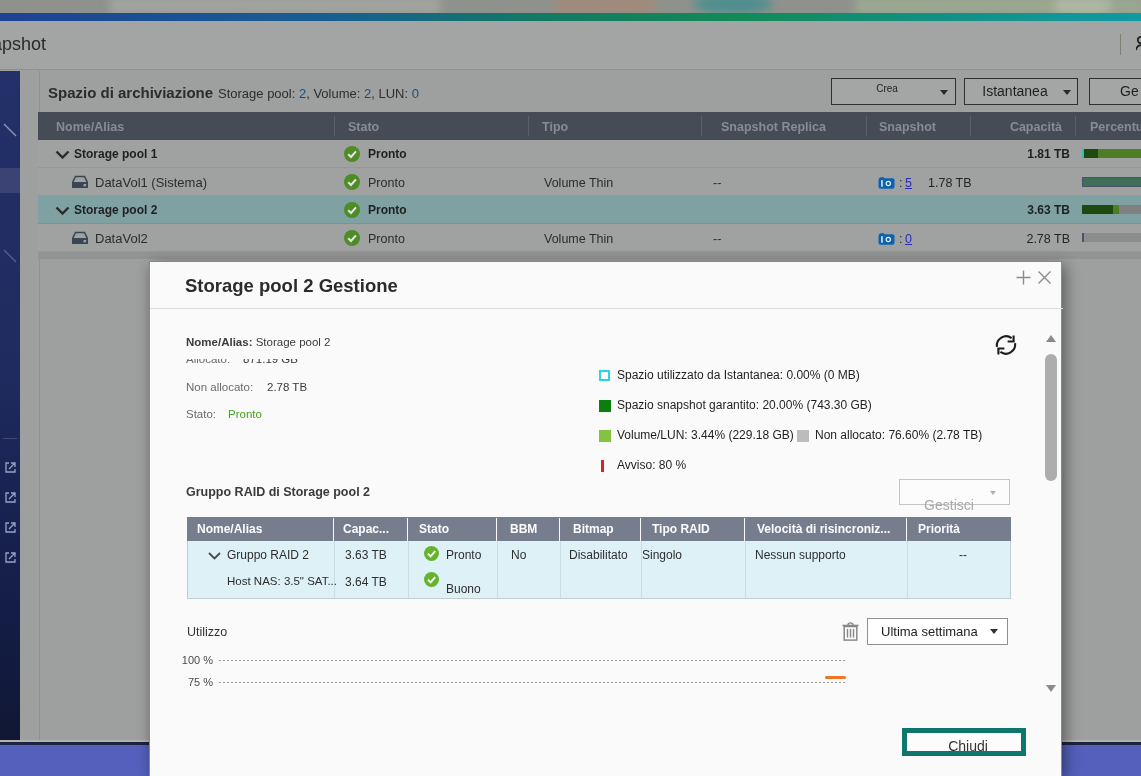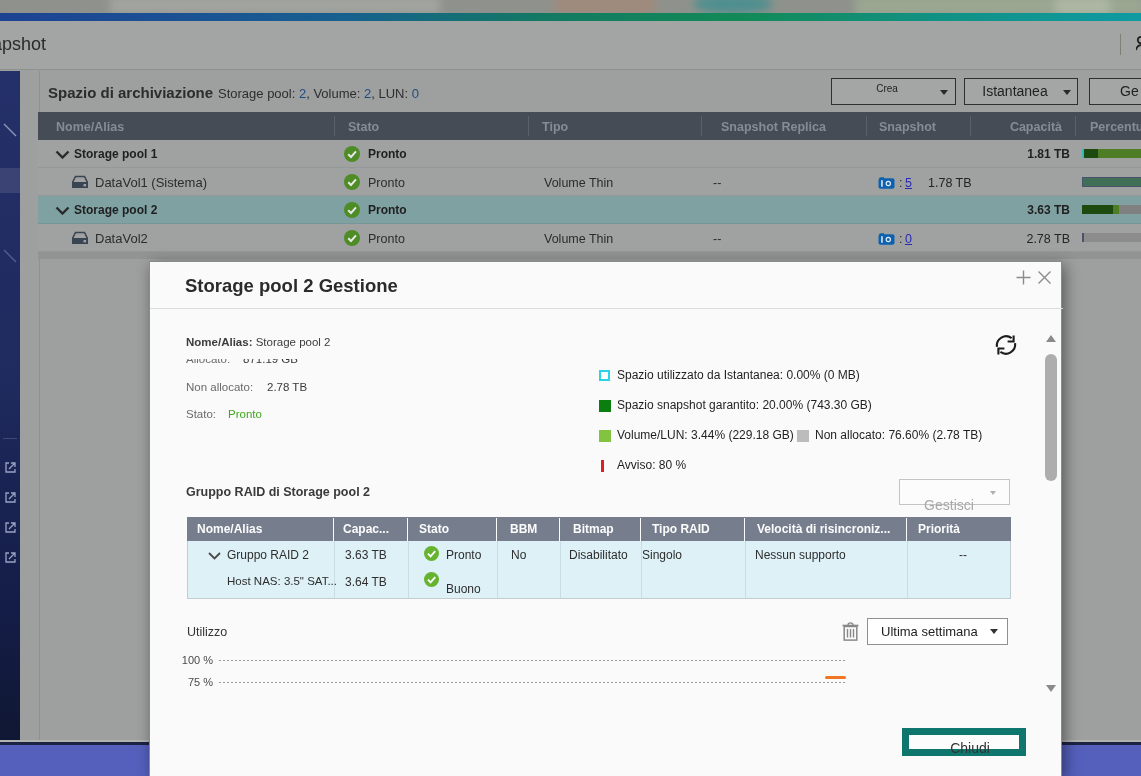--- a/index.html
+++ b/index.html
@@ -297,16 +297,16 @@
   <div class="abs" style="left:25px;top:392px;width:38px;text-align:right;font-size:11px;color:#4a4a4a;">100 %</div>
   <div class="abs" style="left:69px;top:398px;width:627px;height:1px;background:repeating-linear-gradient(90deg,#9a9a9a 0 2px,transparent 2px 4px);"></div>
   <div class="abs" style="left:25px;top:414px;width:38px;text-align:right;font-size:11px;color:#4a4a4a;">75 %</div>
   <div class="abs" style="left:69px;top:420px;width:627px;height:1px;background:repeating-linear-gradient(90deg,#9a9a9a 0 2px,transparent 2px 4px);"></div>
   <div class="abs" style="left:675px;top:414px;width:21px;height:3px;background:#ef7622;border-radius:2px;"></div>
 
   <div class="tri-down abs" style="left:896px;top:73px;border-left-width:5px;border-right-width:5px;border-bottom:7px solid #8a8a8a;border-top:none;"></div>
   <div class="abs" style="left:895px;top:92px;width:12px;height:127px;background:#adadad;border-radius:6px;"></div>
   <div class="tri-down abs" style="left:896px;top:423px;border-left-width:5px;border-right-width:5px;border-top-width:7px;border-top-color:#8a8a8a;"></div>
 
-  <div class="abs" style="left:752px;top:466px;width:124px;height:28px;border:7px solid #0f766e;background:#fcfcfc;">
+  <div class="abs" style="left:752px;top:466px;width:124px;height:28px;border:5px solid #0f766e;background:#fcfcfc;">
     <div class="abs" style="left:0;top:5px;width:122px;text-align:center;font-size:14px;color:#333;">Chiudi</div>
   </div>
 </div>
 
 </body></html>

